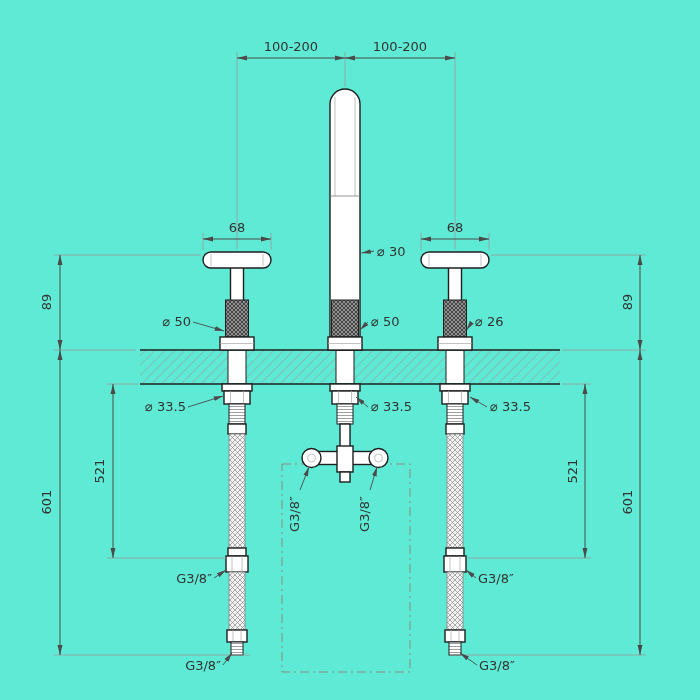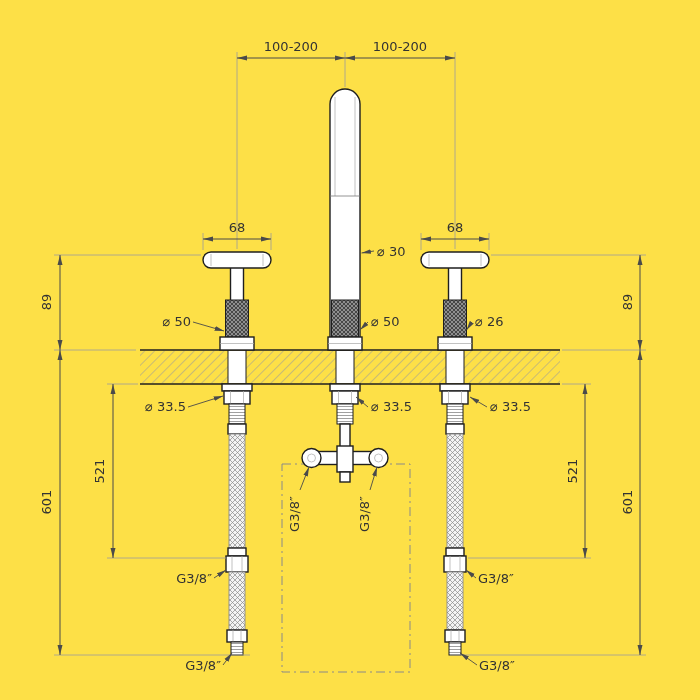--- a/index.html
+++ b/index.html
@@ -1,16 +1,16 @@
 <!DOCTYPE html>
 <html><head>
 <meta charset="utf-8">
 <style>
   html,body { margin:0; padding:0; background:#ffffff; width:700px; height:700px; }
-  .sheet { width:700px; height:700px; position:relative; background:#fde047; }
+  .sheet { width:700px; height:700px; position:relative; background:#5eead4; }
   svg text { font-family:"DejaVu Sans", sans-serif; font-size:13px; fill:#333; }
   .part     { fill:#fff; stroke:#1f1f1f; stroke-width:1.4; }
   .partline { stroke:#1f1f1f; stroke-width:1.4; fill:none; }
   .chan     { stroke:#1f1f1f; stroke-width:1; fill:none; }
   .detail   { stroke:#a7a7a7; stroke-width:0.7; fill:none; }
   .joint    { stroke:#7a7a7a; stroke-width:0.8; fill:none; }
   .ext      { stroke:#9c9c9c; stroke-width:0.8; fill:none; }
   .dim      { stroke:#4a4a4a; stroke-width:1; fill:none; }
   .leader   { stroke:#4a4a4a; stroke-width:0.9; fill:none; }
 </style>

